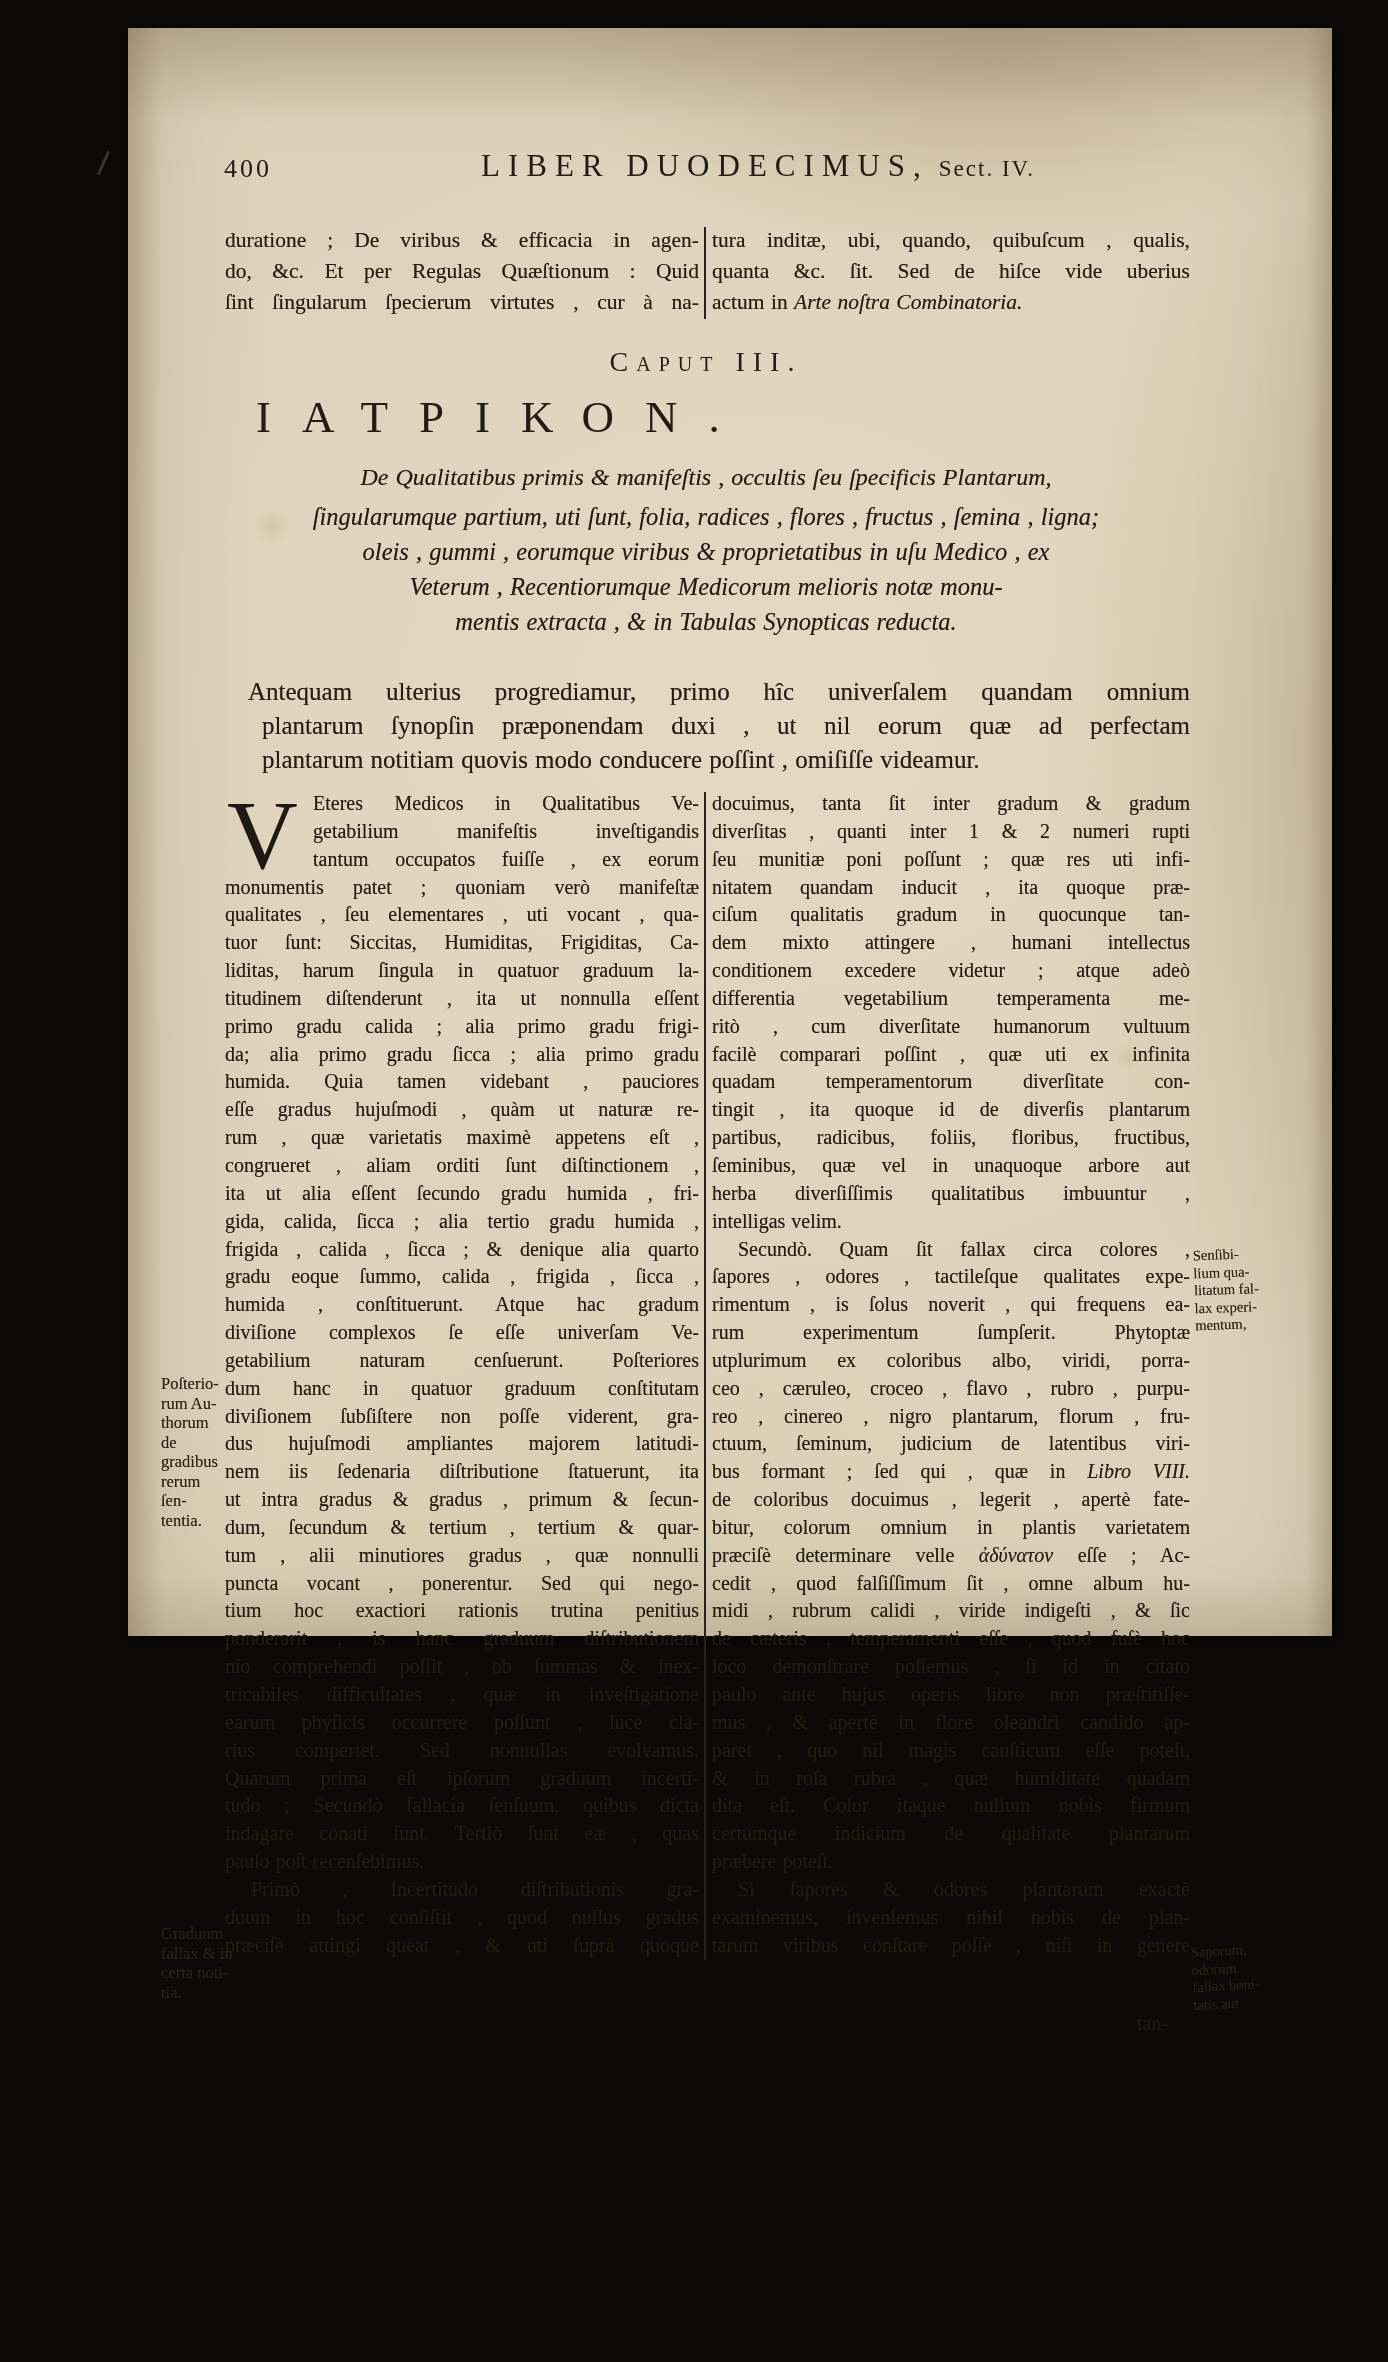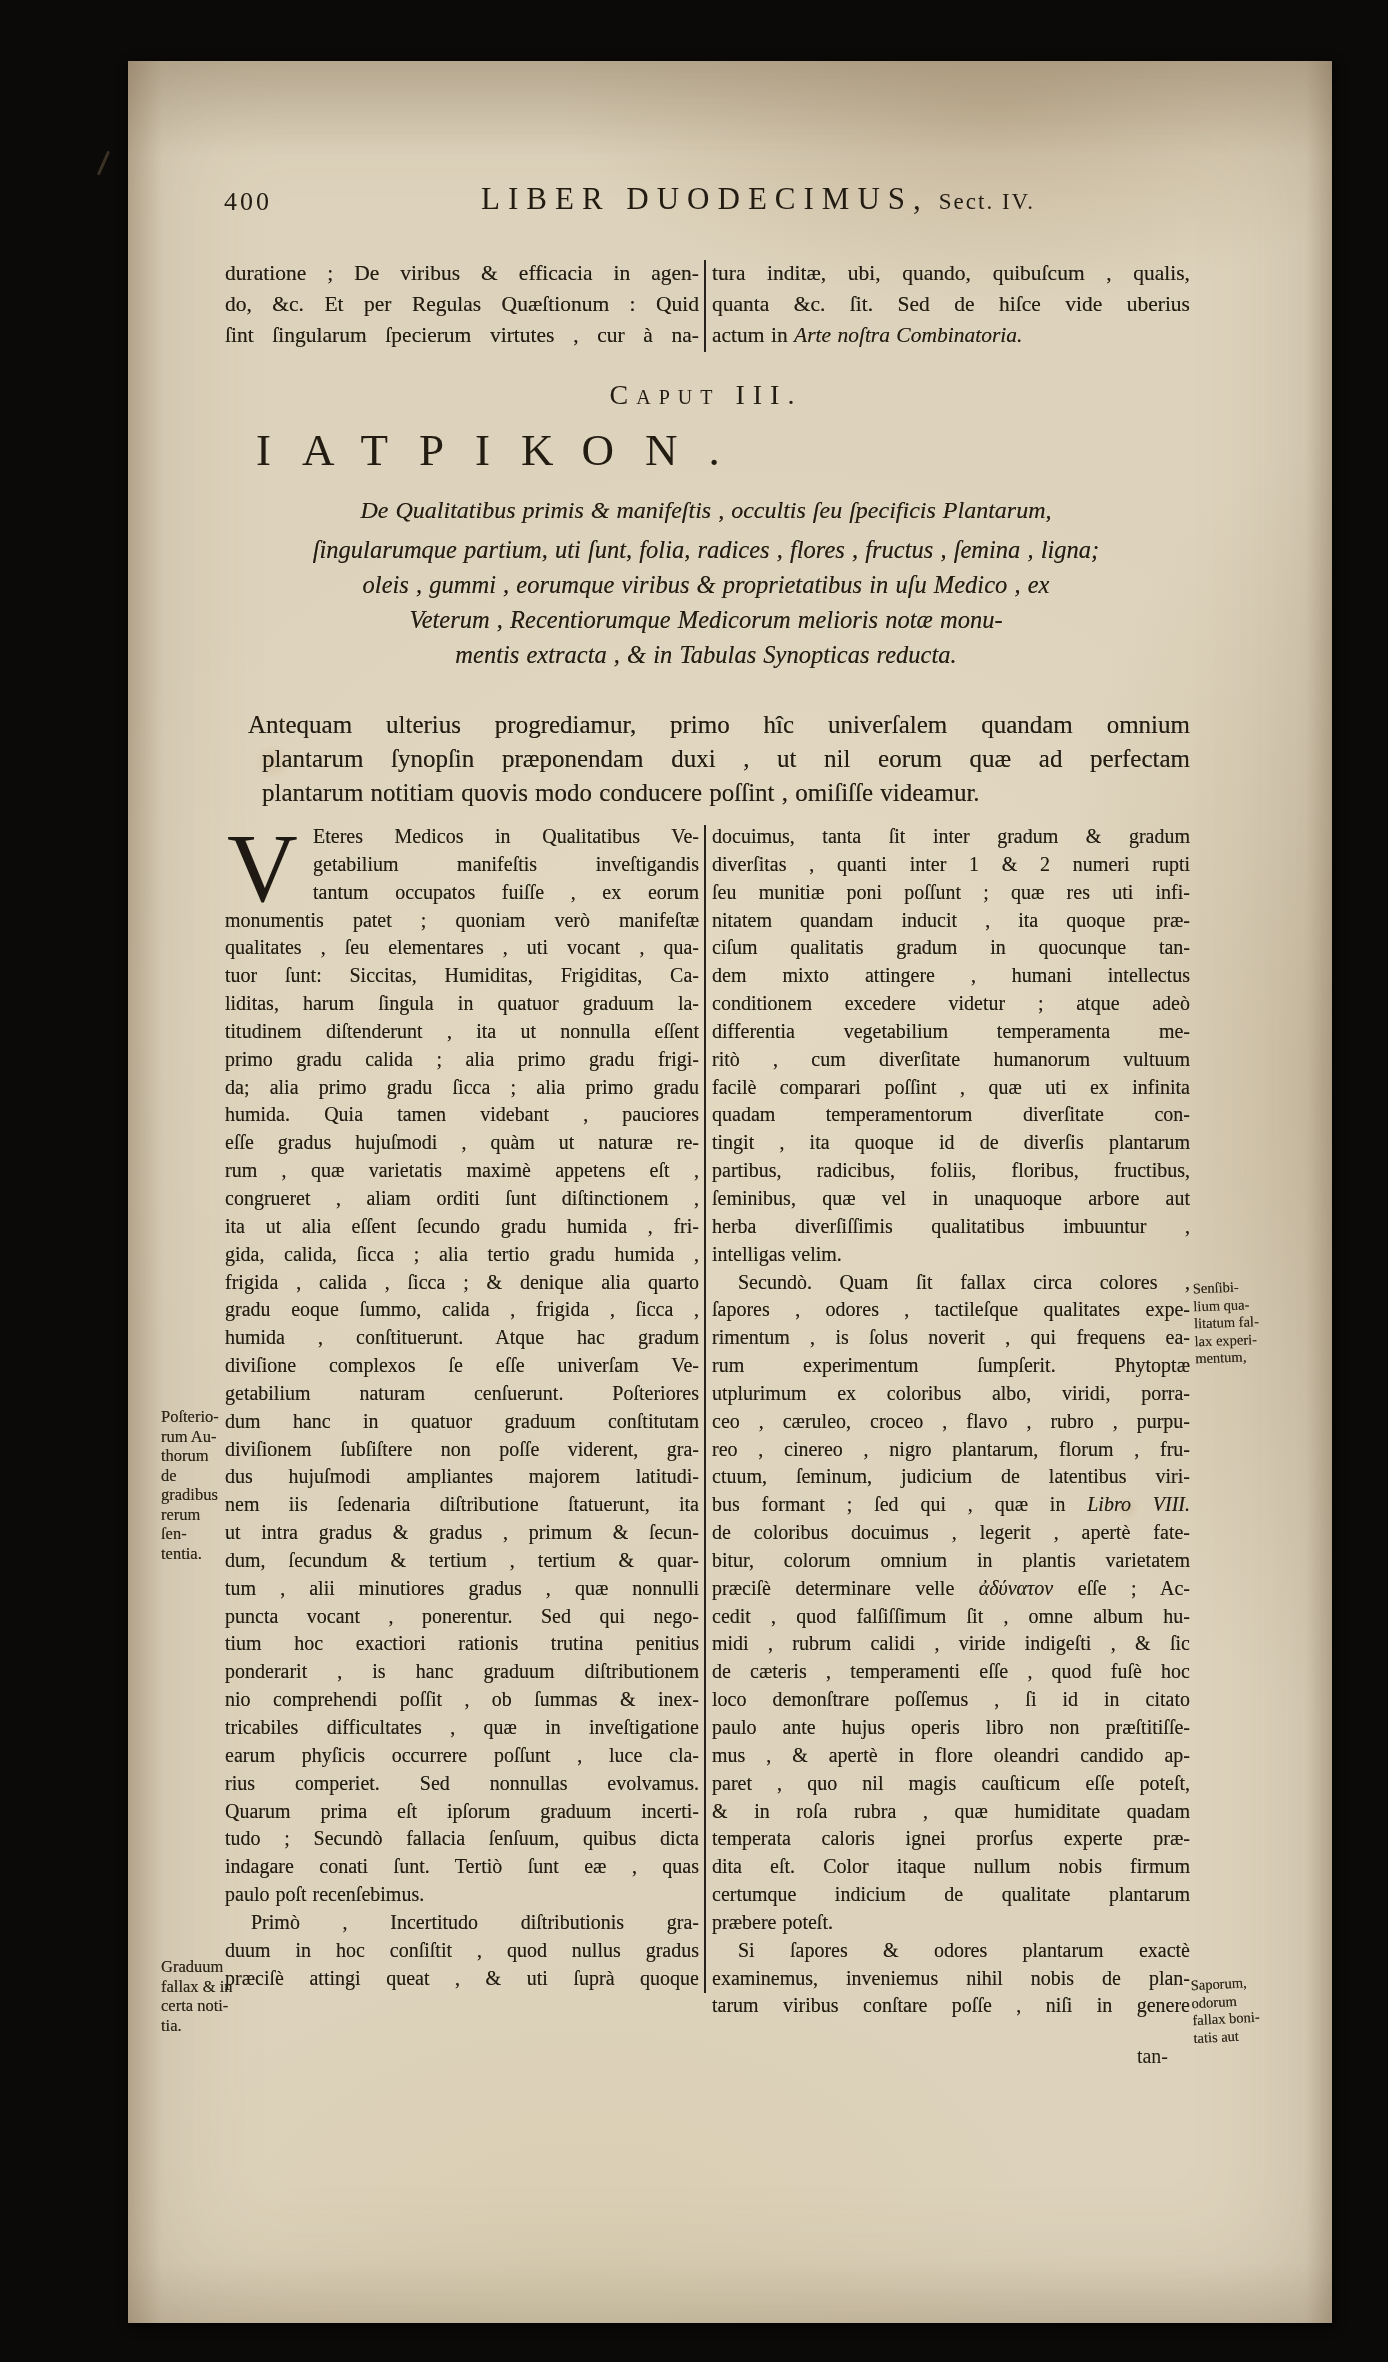--- a/index.html
+++ b/index.html
@@ -8,34 +8,34 @@
   .scan{position:relative;width:1388px;height:2362px;background:#0b0a08}
 
   
   .red-edge{position:absolute;left:70px;top:22px;width:1262px;height:2318px;border-radius:4px;
     background:
       repeating-linear-gradient(180deg, rgba(0,0,0,0) 0 5px, rgba(60,15,12,.25) 5px 7px),
       linear-gradient(90deg,#six 0),
       linear-gradient(90deg,#7c2d26,#a8443a 26%,#b35046 55%,#93392f 100%);}
 
   
-  .page{position:absolute;left:128px;top:28px;width:1204px;height:2262px;color:#221c12;
+  .page{position:absolute;left:128px;top:28px;width:1204px;height:1608px;color:#221c12;
     background:
       radial-gradient(ellipse 620px 280px at 72% 2%, rgba(148,124,88,.30), transparent 70%),
       radial-gradient(ellipse 420px 900px at 101% 45%, rgba(140,118,85,.22), transparent 72%),
       radial-gradient(ellipse 700px 480px at 38% 98%, rgba(214,204,172,.55), transparent 70%),
       radial-gradient(ellipse 940px 760px at 52% 42%, rgba(238,230,206,.38), transparent 78%),
       radial-gradient(circle 26px at 12% 31%, rgba(160,120,70,.18), transparent 70%),
       radial-gradient(circle 18px at 83% 64%, rgba(160,120,70,.15), transparent 70%),
       linear-gradient(90deg, rgba(122,98,68,.30), transparent 34px),
       linear-gradient(270deg, rgba(112,92,64,.28), transparent 26px),
       linear-gradient(180deg, rgba(118,98,68,.26), transparent 95px),
       linear-gradient(0deg, rgba(118,98,68,.14), transparent 60px),
       #ddd2bb;
-    box-shadow: inset 0 0 130px rgba(98,80,56,.28), 2px 3px 10px rgba(0,0,0,.8); margin-top: 33px;}
+    box-shadow: inset 0 0 130px rgba(98,80,56,.28), 2px 3px 10px rgba(0,0,0,.8);}
 
   .abs{position:absolute}
   .tl{text-align:justify;text-align-last:justify;text-shadow:0 0 .5px rgba(38,30,18,.55);word-spacing:1px}
   .end{text-align-last:left}
   .it{font-style:italic}
 
   
   .pagenum{left:96px;top:126px;font-size:26px;letter-spacing:3px}
   .running{left:140px;top:120px;width:980px;text-align:center;white-space:nowrap}
   .running .title{font-size:31px;letter-spacing:8px}
@@ -202,21 +202,20 @@
         <div class="tl">bitur, colorum omnium in plantis varietatem</div>
         <div class="tl"><span>præciſè determinare velle </span><span class="it">ἀδύνατον</span><span> eſſe ;  Ac-</span></div>
         <div class="tl">cedit , quod falſiſſimum ſit , omne album hu-</div>
         <div class="tl">midi , rubrum calidi , viride indigeſti , &amp; ſic</div>
         <div class="tl">de cæteris , temperamenti eſſe , quod fuſè hoc</div>
         <div class="tl">loco demonſtrare poſſemus ,  ſi id in citato</div>
         <div class="tl">paulo ante hujus operis libro non præſtitiſſe-</div>
         <div class="tl">mus , &amp; apertè in flore oleandri candido ap-</div>
         <div class="tl">paret , quo nil magis cauſticum eſſe poteſt,</div>
         <div class="tl">&amp; in roſa rubra , quæ humiditate quadam</div>
-        <div class="tl">temperata caloris ignei prorſus experte præ-</div>
         <div class="tl">dita eſt.  Color itaque nullum nobis firmum</div>
         <div class="tl">certumque indicium de qualitate plantarum</div>
         <div class="tl end">præbere poteſt.</div>
         <div class="tl ind">Si ſapores &amp;  odores plantarum exactè</div>
         <div class="tl">examinemus, inveniemus nihil nobis de plan-</div>
         <div class="tl">tarum viribus conſtare poſſe ,  niſi in genere</div>
       </div>
 
     <div class="abs mnote" id="mnLT">
         <div class="tl">Poſterio-</div>

